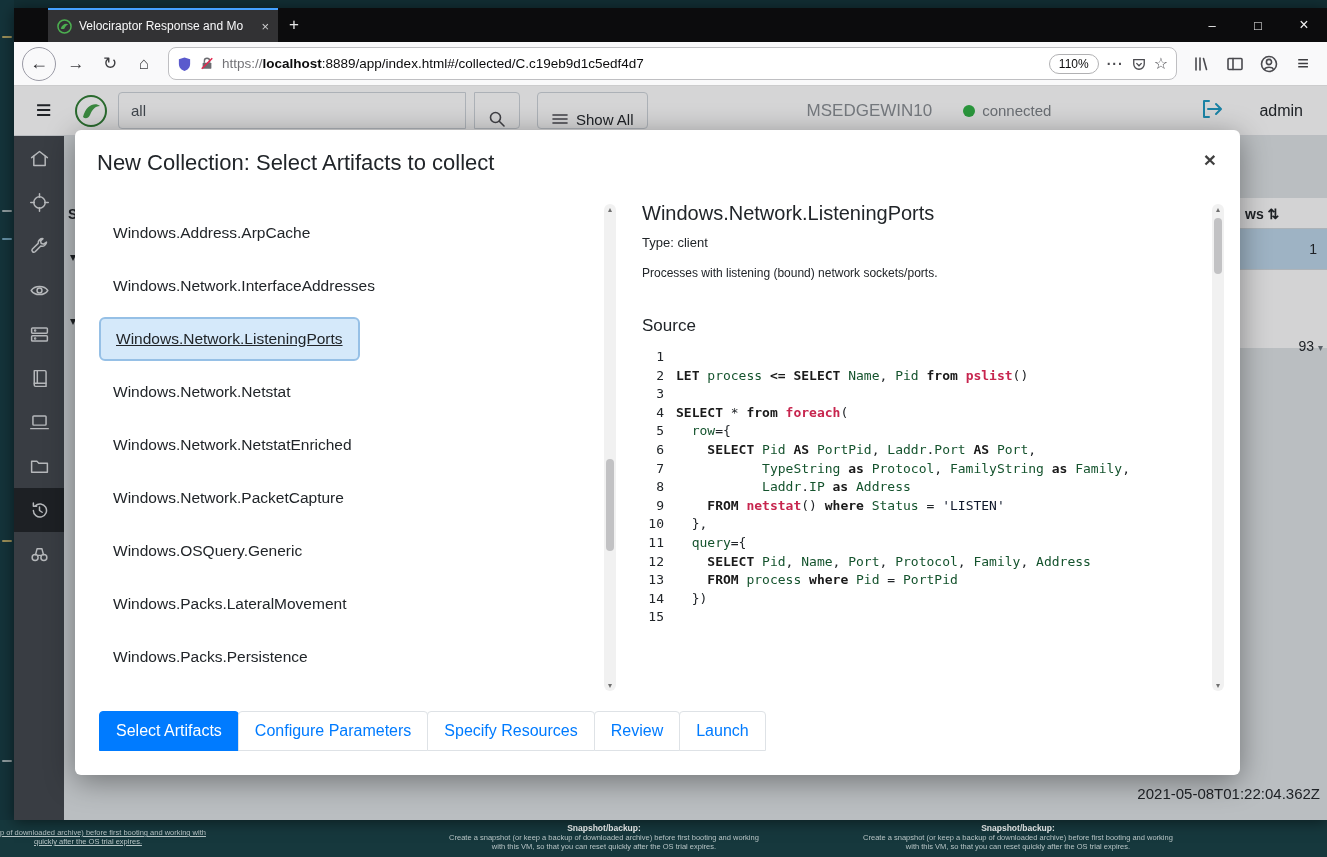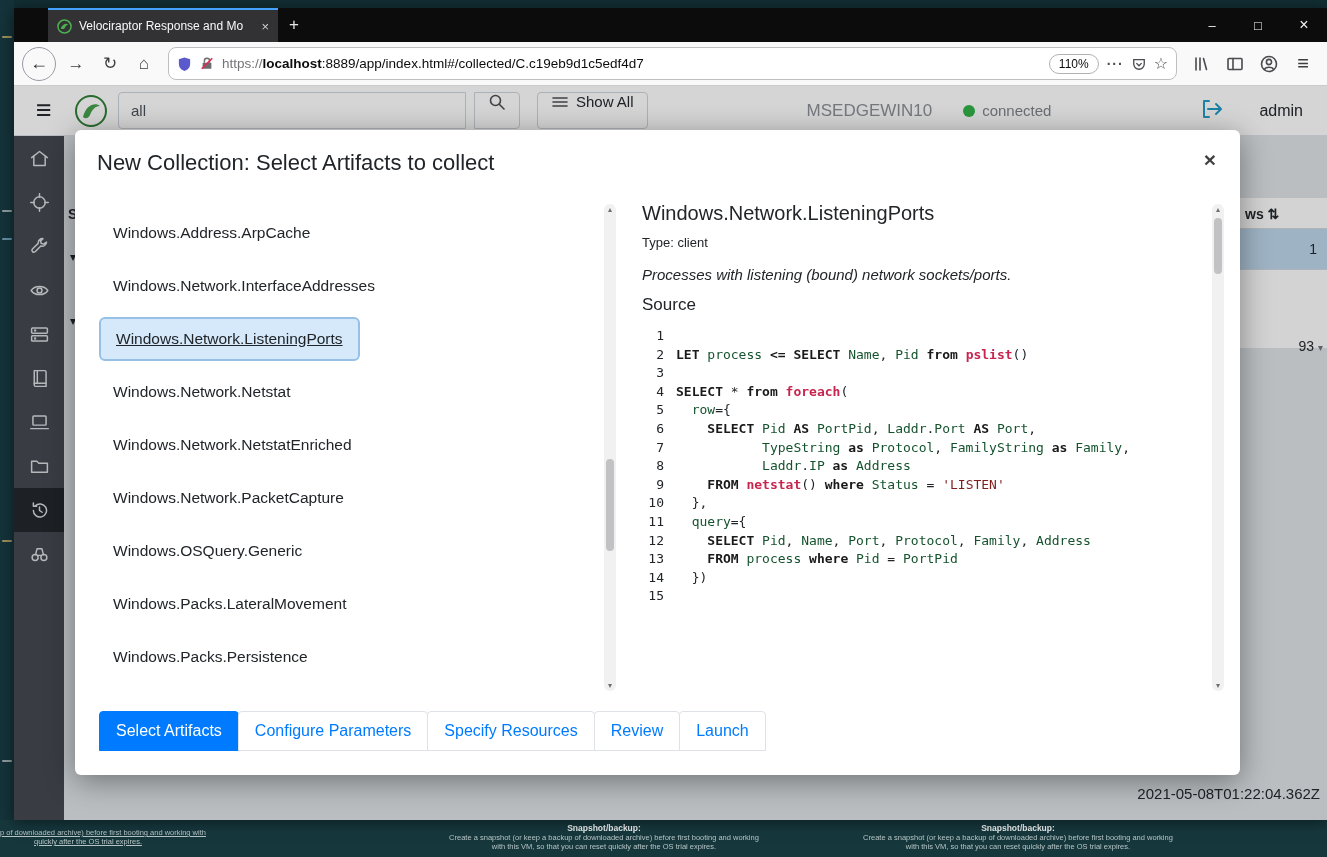--- a/index.html
+++ b/index.html
@@ -36,21 +36,21 @@
   .zoom-pill { border:1px solid #b1b1b3; border-radius:10px; padding:2px 9px; font-size:12px; color:#0c0c0d; white-space:nowrap; }
   .urlbar-icon { color:#4a4a4f; font-size:15px; display:flex; align-items:center; }
   .dots { letter-spacing:1px; font-weight:bold; font-size:14px; }
   .star { font-size:16px; }
 
   
   .app { position:absolute; left:0; top:78px; right:0; bottom:0; background:#dfe3e6; overflow:hidden; }
   .app-navbar { position:absolute; left:0; top:0; right:0; height:50px; background:#ffffff; border-bottom:1px solid #dee2e6; display:flex; align-items:center; padding:0 10px; gap:9px; }
   .app-burger { font-size:27px; color:#212529; width:40px; text-align:center; }
   .search-input { width:348px; height:37px; border:1px solid #ced4da; border-radius:4px 0 0 4px; padding:0 12px; font-size:15px; color:#495057; background:#fff; font-family:"Liberation Sans", sans-serif; }
-  .icon-btn { height:37px; border:1px solid #ced4da; background:#fff; display:flex; align-items:flex-start; justify-content:center; gap:7px; font-size:15px; color:#212529; }
+  .icon-btn { height:37px; border:1px solid #ced4da; background:#fff; display:flex; align-items:flex-end; justify-content:center; gap:7px; font-size:15px; color:#212529; }
   .q-btn { width:46px; margin-left:-1px; border-radius:0 4px 4px 0; }
   .showall-btn { padding:0 13px; border-radius:4px; margin-left:8px; }
   .hostname { margin-left:150px; font-size:17px; color:#8a8f94; }
   .conn { display:flex; align-items:center; gap:7px; margin-left:22px; font-size:15px; color:#7d8287; }
   .conn-dot { width:12px; height:12px; border-radius:50%; background:#2fb344; display:inline-block; }
   .spacer { flex:1; }
   .username { font-size:16px; color:#212529; margin:0 14px 0 26px; }
 
   .sidebar { position:absolute; left:0; top:50px; bottom:0; width:50px; background:#41464c; }
   .side-item { height:44px; display:flex; align-items:center; justify-content:center; }
@@ -82,31 +82,31 @@
   .vscroll { width:12px; background:#f1f1f1; border-radius:6px; position:relative; margin:14px 0 10px 4px; }
   .sarrow { position:absolute; left:0; width:12px; text-align:center; font-size:8px; color:#707070; }
   .sarrow.top { top:1px; } .sarrow.bot { bottom:1px; }
   .sthumb { position:absolute; left:2px; width:8px; background:#c2c2c4; border-radius:4px; }
   .thumb-left { top:255px; height:92px; }
   .thumb-right { top:14px; height:56px; }
 
   .details { flex:1; padding:12px 10px 0 26px; overflow:hidden; }
   .det-title { font-size:20px; font-weight:normal; color:#212529; margin-bottom:10px; }
   .det-type { font-size:13px; color:#212529; margin-bottom:16px; }
-  .det-desc { font-size:15px; color:#212529; margin-bottom:12px;font-style:italic; }
+  .det-desc { font-size:12px; color:#212529; margin-bottom:36px; }
   .det-source { font-size:17px; color:#212529; font-weight:normal; margin-bottom:12px; }
   .code-block { font-family:"DejaVu Sans Mono", monospace; font-size:13px; line-height:18.6px; }
   .code-line { display:flex; }
   .ln { width:22px; text-align:right; margin-right:12px; color:#212529; flex:none; }
   .code-text { white-space:pre; color:#212529; }
   .tk-p { color:#212529; }
   .tk-k { color:#1a1a1a; font-weight:bold; }
   .tk-i { color:#14532d; }
   .tk-f { color:#c7254e; font-weight:bold; }
-  .tk-s { color:#7f1d1d; }
+  .tk-s { color:#0f172a; }
 
   .modal-footer { padding:10px 24px 24px; }
   .steps { display:flex; }
   .step { border:1px solid #dee2e6; background:#fff; color:#007bff; font-size:16px; padding:10px 16px; margin-left:-1px; border-radius:4px 4px 0 0; white-space:nowrap; }
   .step:first-child { margin-left:0; }
   .step.active { background:#007bff; border-color:#007bff; color:#fff; }
 
   svg.mini { width:18px; height:18px; stroke:#4a4a4f; fill:none; stroke-width:1.6; stroke-linecap:round; }
 </style>
 </head>

